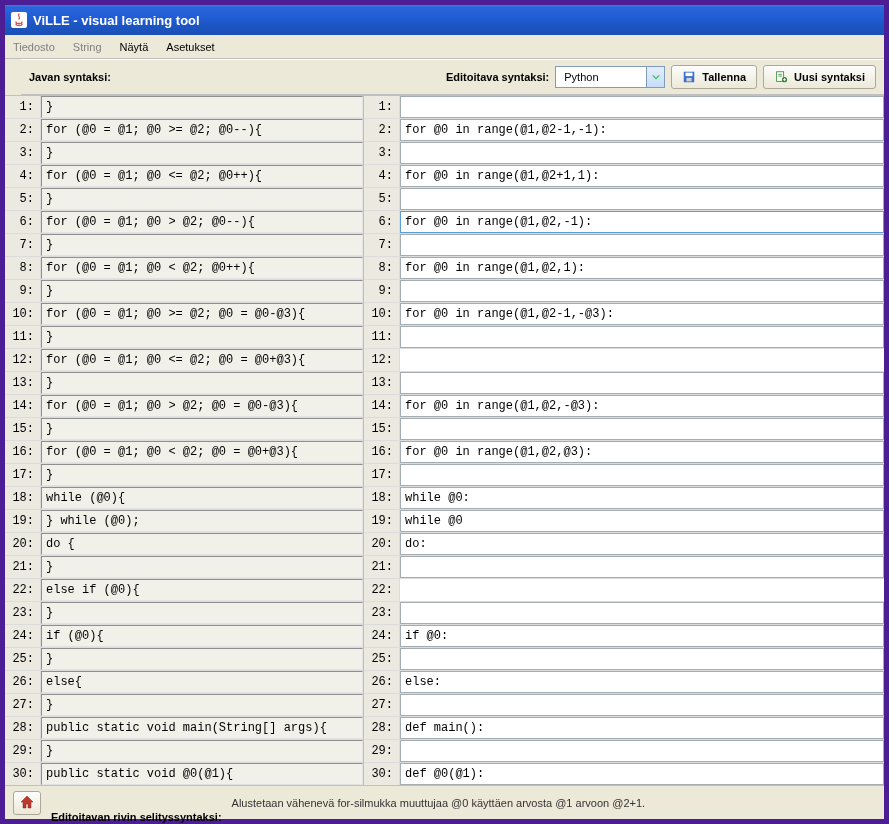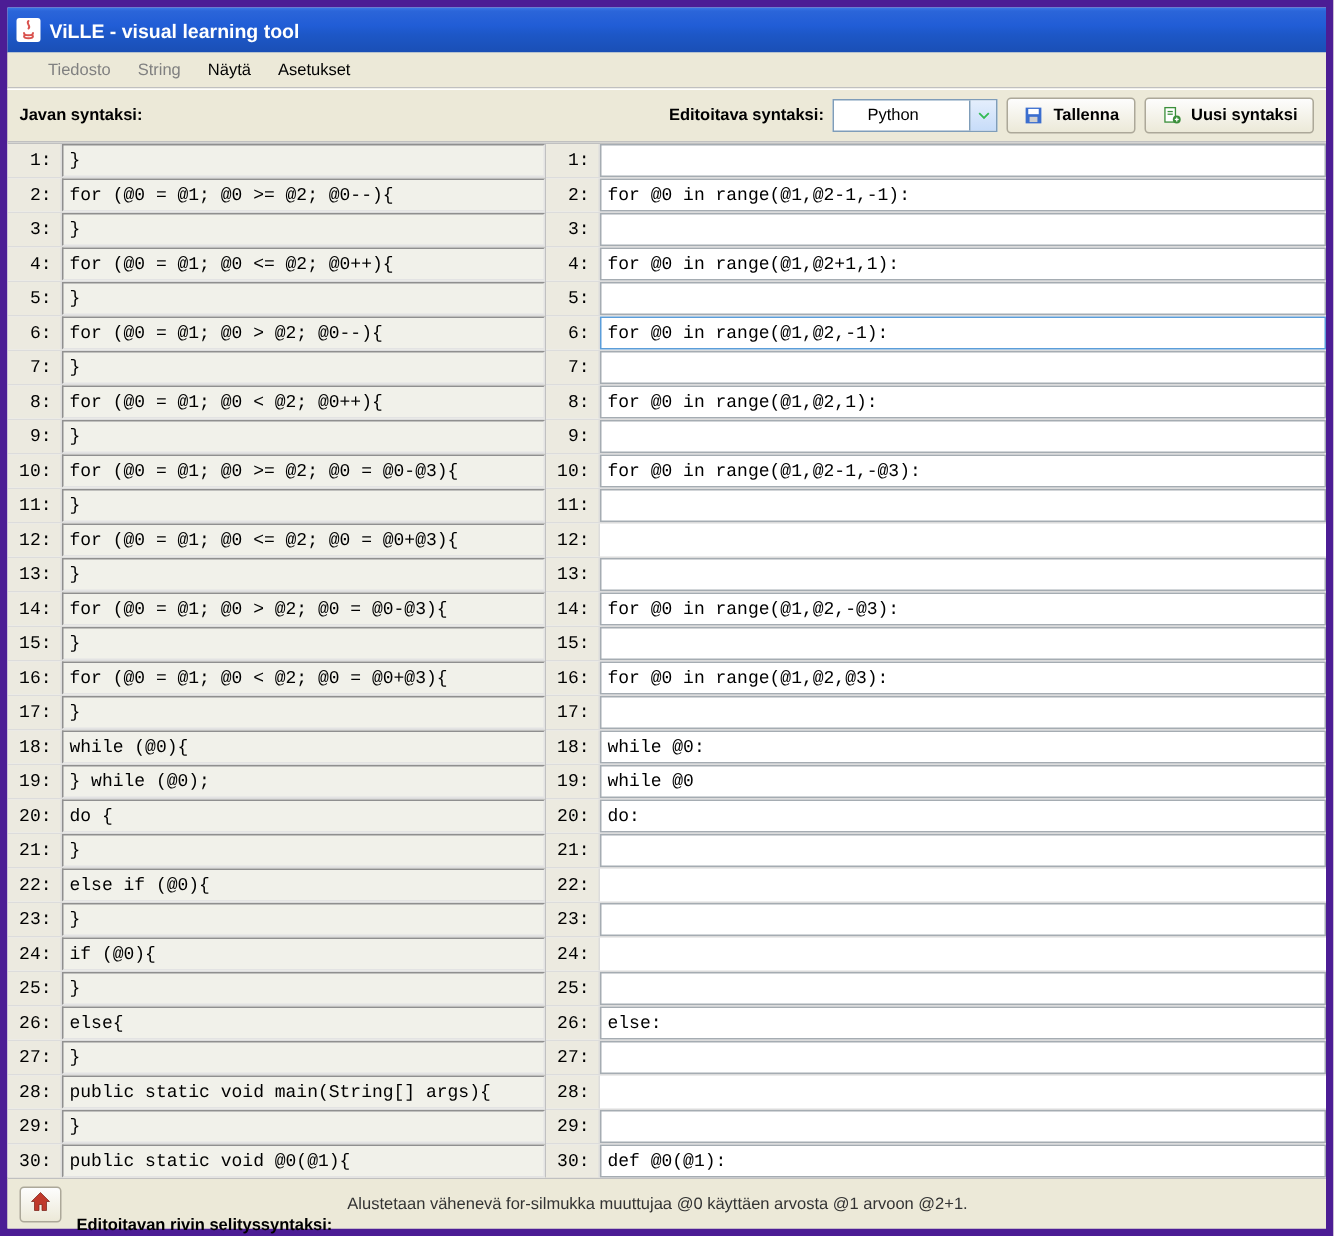--- a/index.html
+++ b/index.html
@@ -8,34 +8,34 @@
 
   .window { width: 889px; height: 824px; display: flex; flex-direction: column; border: 5px solid #4c1d95; }
 
   .titlebar {
     height: 30px;
     background: linear-gradient(to bottom, #3b78e7 0%, #2b65d9 8%, #215dd6 40%, #1d57c7 60%, #1a4fb5 100%);
     color: #fff; display: flex; align-items: center; padding: 0 6px; font-size: 13px; font-weight: bold;
   }
   .titlebar .java-icon { width: 16px; height: 16px; margin-right: 6px; background:#fff; border-radius:2px; display:flex; align-items:center; justify-content:center; font-size:10px; color:#d9534f; font-weight:bold; }
 
-  .menubar { height: 24px; background: #ece9d8; border-bottom: 1px solid #c0c0c0; display: flex; align-items: center; padding: 0 19px; gap: 2px; }
+  .menubar { height: 24px; background: #ece9d8; border-bottom: 1px solid #c0c0c0; display: flex; align-items: center; padding: 0 0; gap: 2px; }
   .menubar .menu-item { padding: 3px 8px; color: #808080; cursor: default; }
   .menubar .menu-item.active { color: #000; }
 
-  .toolbar { height: 36px; background: #ece9d8; border-top: 1px solid #fff; border-bottom: 1px solid #c0c0c0; display: flex; align-items: center; padding: 0 8px; }
+  .toolbar { height: 36px; background: #ece9d8; border-top: 1px solid #fff; border-bottom: 1px solid #c0c0c0; display: flex; align-items: center; padding: 0 8px; margin-left: 16px; }
   .toolbar .left-label { font-weight: bold; }
   .toolbar .spacer { flex: 1; }
   .toolbar .group { display: flex; align-items: center; gap: 6px; justify-content: center; }
   .toolbar label { font-weight: bold; }
 
   .combo {
     display: flex; align-items: center; height: 22px; border: 1px solid #7f9db9; background: #fff; width: 110px;
   }
-  .combo .combo-text { flex: 1; padding: 0 22px; }
+  .combo .combo-text { flex: 1; padding: 0 8px; }
   .combo .combo-arrow { width: 18px; height: 100%; background: linear-gradient(#e4eefc,#c7dcf9); border-left:1px solid #7f9db9; display:flex; align-items:center; justify-content:center; color:#4a6; }
   .combo .combo-arrow svg { width:8px; height:8px; }
 
   .btn {
     height: 24px; padding: 0 10px; background: linear-gradient(#fdfdfd,#ece9d8); border:1px solid #aca899; border-radius:3px; display:flex; align-items:center; gap:6px; font-weight:bold; cursor:default;
   }
   .btn .ico { width:14px; height:14px; display:flex; align-items:center; justify-content:center; }
 
   .content { flex:1; display:flex; background:#fff; overflow:hidden; border-top:1px solid #c0c0c0; }
   .pane { display:flex; flex-direction:column; overflow:auto; }
@@ -330,35 +330,37 @@
         </div>
         <div class="row">
           <div class="num">22:</div>
         </div>
         <div class="row">
           <div class="num">23:</div>
           <input class="cell-input" style="">
         </div>
         <div class="row">
           <div class="num">24:</div>
+          <input class="cell-input" value="if @0:" style="">
         </div>
         <div class="row">
           <div class="num">25:</div>
           <input class="cell-input" style="">
         </div>
         <div class="row">
           <div class="num">26:</div>
           <input class="cell-input" value="else:" style="">
         </div>
         <div class="row">
           <div class="num">27:</div>
           <input class="cell-input" style="">
         </div>
         <div class="row">
           <div class="num">28:</div>
+          <input class="cell-input" value="def main():" style="">
         </div>
         <div class="row">
           <div class="num">29:</div>
           <input class="cell-input" style="">
         </div>
         <div class="row">
           <div class="num">30:</div>
           <input class="cell-input" value="def @0(@1):" style="">
         </div>
         <div class="row">

